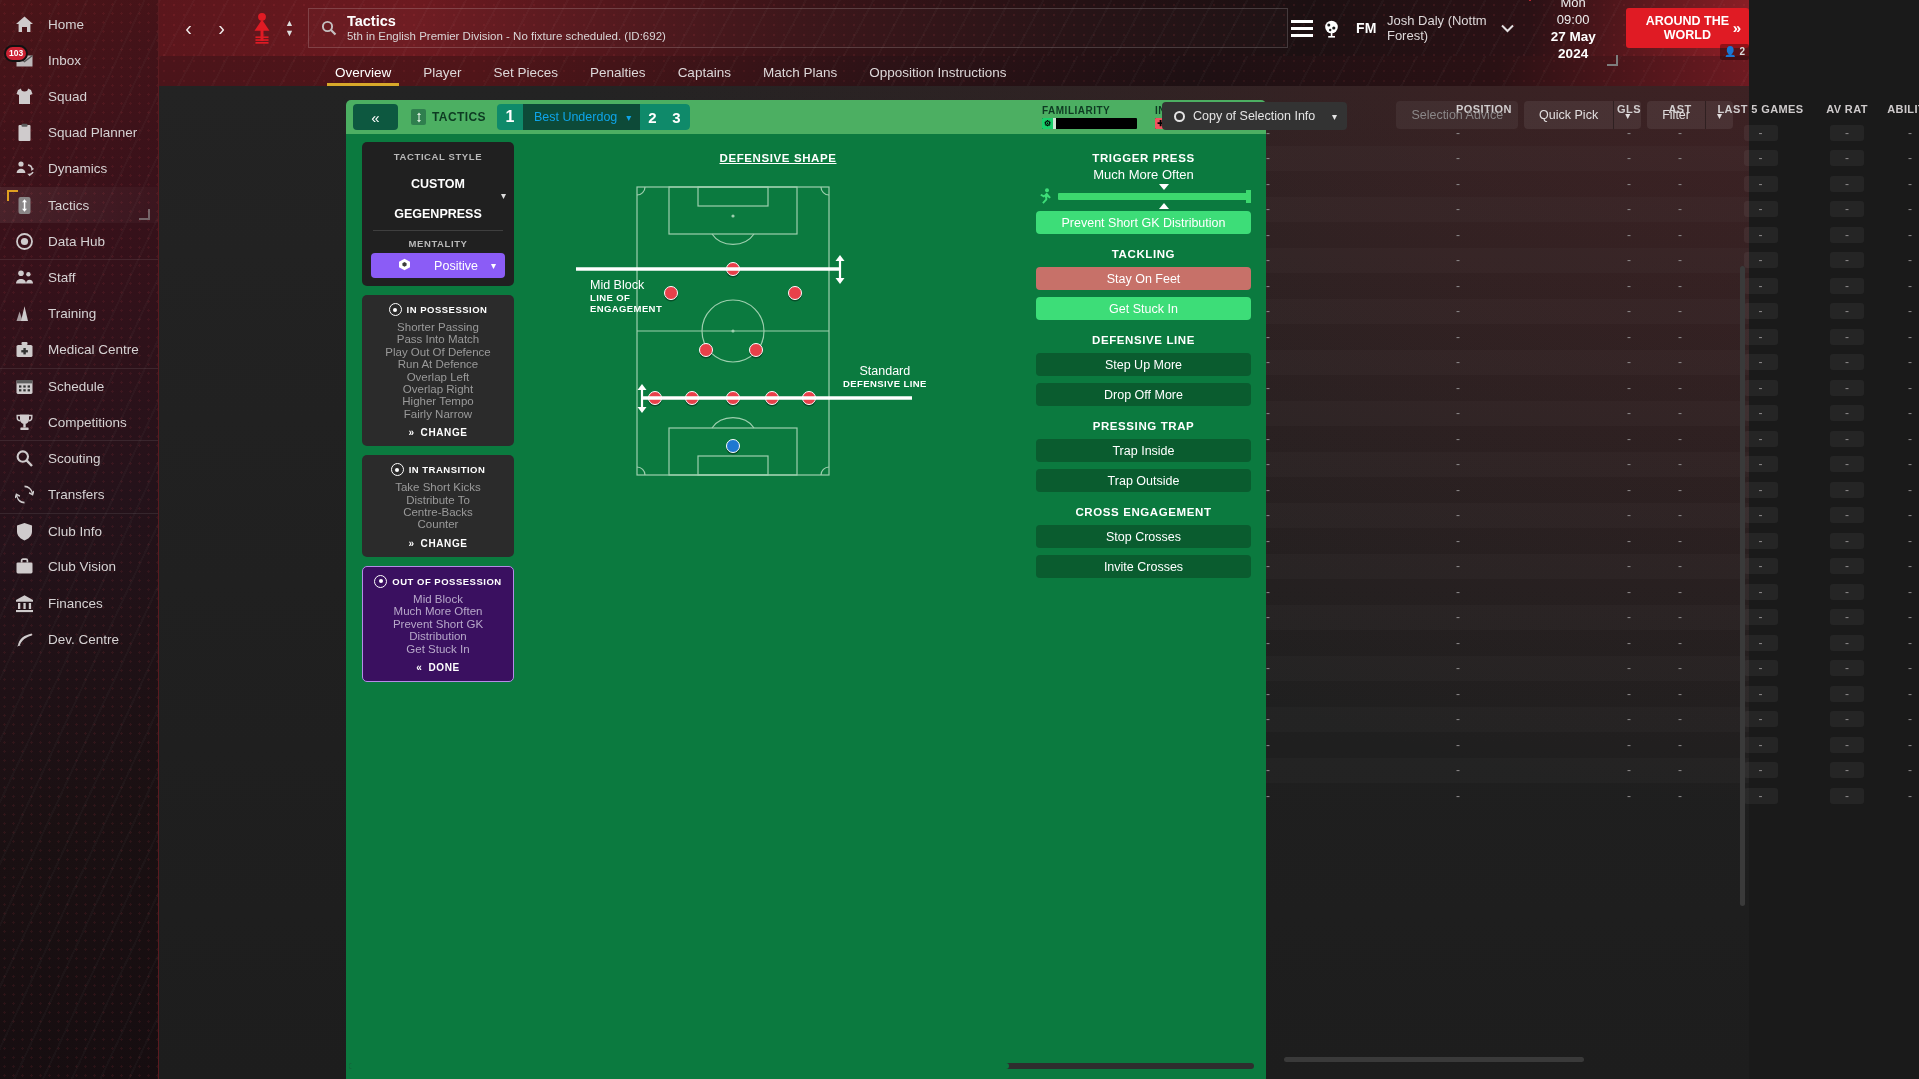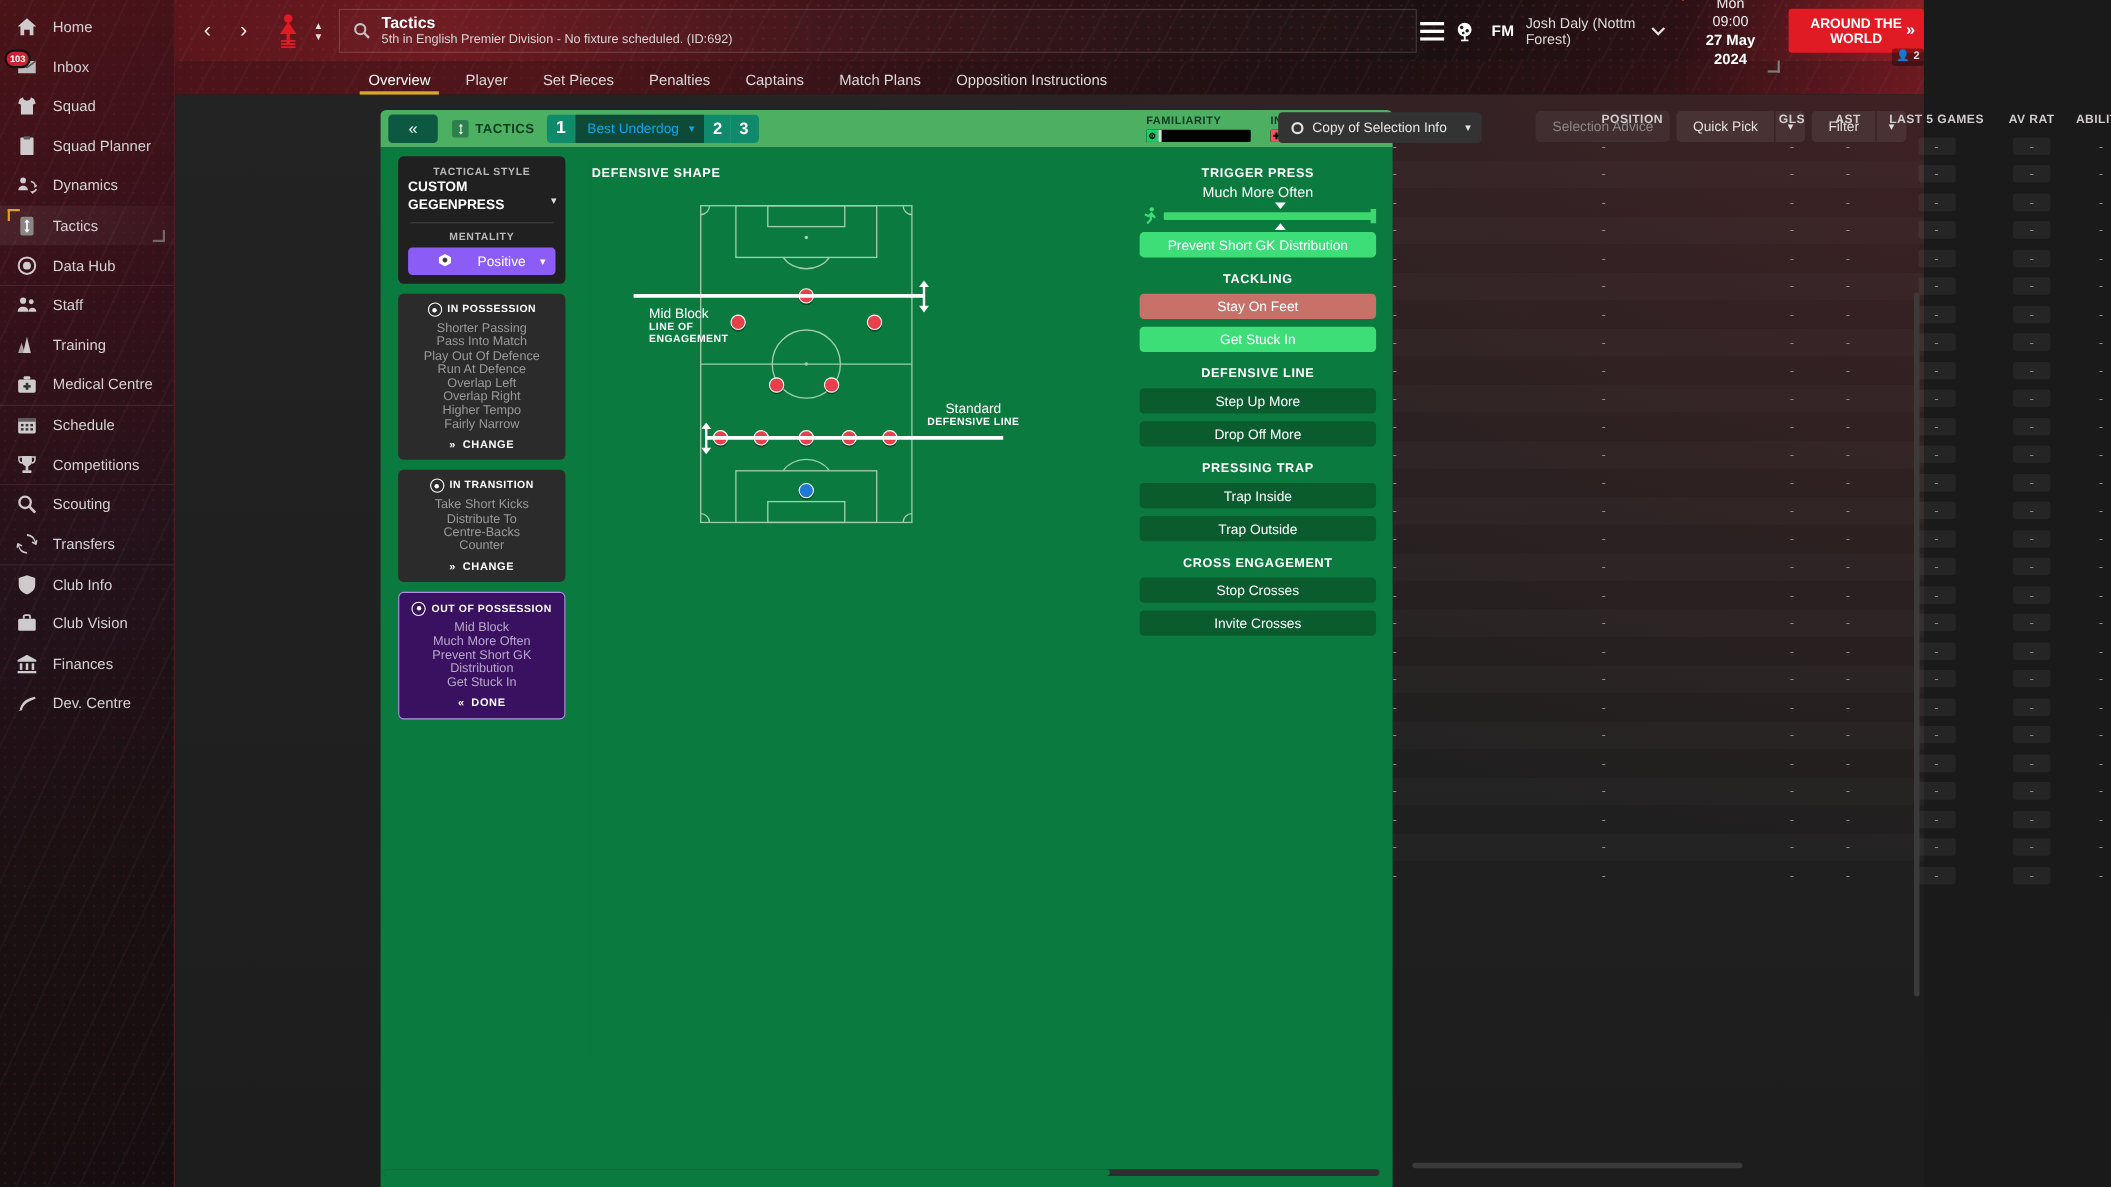--- a/index.html
+++ b/index.html
@@ -178,40 +178,40 @@
   
   #tacpanel {
     position:absolute; left:187px; top:48px; width:920px; height:967px;
     background:#0b7a3f; overflow:hidden;
   }
   
   .leftcol{ position:absolute; left:16px; top:8px; width:152px; }
   .card{ background:#2b2b2b; border-radius:5px; margin-bottom:9px; padding:8px 9px; }
   .card.first{ background:#202020; padding-top:9px; }
   .lbl{ font-size:9.5px; font-weight:bold; color:#b9b9b9; letter-spacing:.6px; text-align:center; }
-  .style-name{ font-size:12.5px; font-weight:bold; color:#fff; text-align:left; line-height:15px; margin-top:1px;}
+  .style-name{ font-size:12.5px; font-weight:bold; color:#fff; text-align:center; line-height:15px; margin-top:15px;}
   .style-row{ position:relative; }
   .style-row .cv{ position:absolute; right:-1px; top:13px; font-size:10px; color:#ddd; }
   .hr{ height:1px; background:rgba(255,255,255,0.14); margin:8px 2px 7px; }
   .ment-btn{ background:#8b5cf6; border-radius:4px; height:25px; margin-top:4px;
              display:flex;align-items:center;justify-content:center; gap:23px; font-size:12.5px; color:#fff; cursor:pointer;position:relative;}
   .ment-btn .cv{ position:absolute; right:9px; font-size:10px;}
   .cardhdr{ display:flex;align-items:center;justify-content:center;gap:5px; font-size:9.5px; font-weight:bold;
             letter-spacing:.5px; color:#fff; margin-bottom:5px;}
   .cardhdr .ci{ width:13px;height:13px;border-radius:50%;border:1.6px solid #fff; display:flex;align-items:center;justify-content:center;}
   .cardhdr .ci i{ width:4px;height:4px;background:#fff;border-radius:50%;display:block;}
   .instr{ font-size:11.5px; color:#9a9a9a; text-align:center; line-height:12.4px; }
   .changebtn{ display:flex;align-items:center;justify-content:center;gap:6px; font-size:10px; font-weight:bold;
               color:#fff; letter-spacing:.6px; margin-top:7px; cursor:pointer; }
   .card.oop{ background:#3a1060; border:1.4px solid #b58ce8; }
   .card.oop .instr{ color:#b7a8c9; }
 
   
   #pitchwrap{ position:absolute; left:192px; top:8px; width:480px; height:820px; background:#0b7a3f; }
-  .pitch-title{ text-align:left; font-size:11.5px; font-weight:bold; color:#fff; letter-spacing:.6px; padding-top:10px;}
+  .pitch-title{ text-align:center; font-size:11.5px; font-weight:bold; color:#fff; letter-spacing:.6px; padding-top:10px;text-decoration:underline;}
   #pitch{ position:absolute; left:98px; top:44px; width:194px; height:290px; }
   .player{ position:absolute; width:14px;height:14px;border-radius:50%;background:#e8404a;border:1.6px solid #fff;
            box-shadow:0 1.5px 0 rgba(0,0,0,.35); transform:translate(-50%,-50%); cursor:pointer; }
   .player.gk{ background:#1f78d1; }
   .shape-label{ position:absolute; color:#fff; }
   .sl-big{ font-size:12.5px; line-height:14px; }
   .sl-small{ font-size:9.5px; font-weight:bold; letter-spacing:.4px; line-height:11px; }
 
   
   #instrcol{ position:absolute; left:690px; top:8px; width:215px; }

